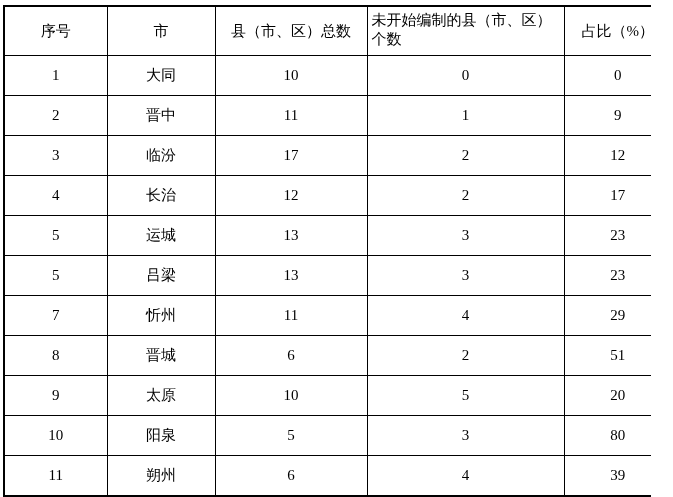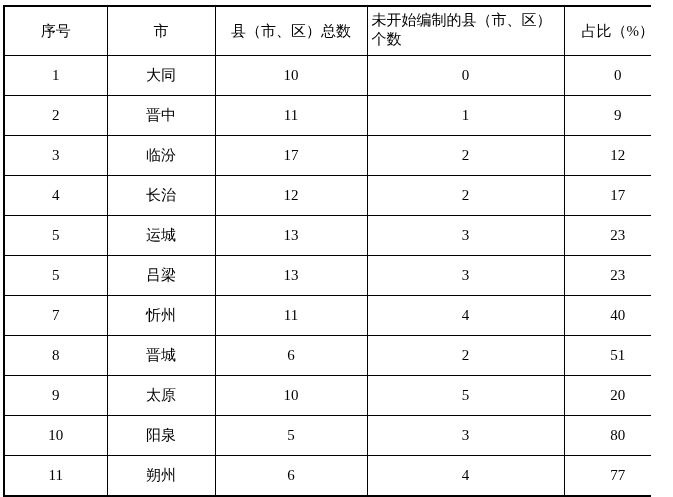--- a/index.html
+++ b/index.html
@@ -115,21 +115,21 @@
         <td>吕梁</td>
         <td>13</td>
         <td>3</td>
         <td>23</td>
       </tr>
       <tr>
         <td>7</td>
         <td>忻州</td>
         <td>11</td>
         <td>4</td>
-        <td>40</td>
+        <td>29</td>
       </tr>
       <tr>
         <td>8</td>
         <td>晋城</td>
         <td>6</td>
         <td>2</td>
         <td>51</td>
       </tr>
       <tr>
         <td>9</td>
@@ -143,17 +143,17 @@
         <td>阳泉</td>
         <td>5</td>
         <td>3</td>
         <td>80</td>
       </tr>
       <tr>
         <td>11</td>
         <td>朔州</td>
         <td>6</td>
         <td>4</td>
-        <td>77</td>
+        <td>39</td>
       </tr>
     </tbody>
   </table>
 </div>
 
 </body></html>

